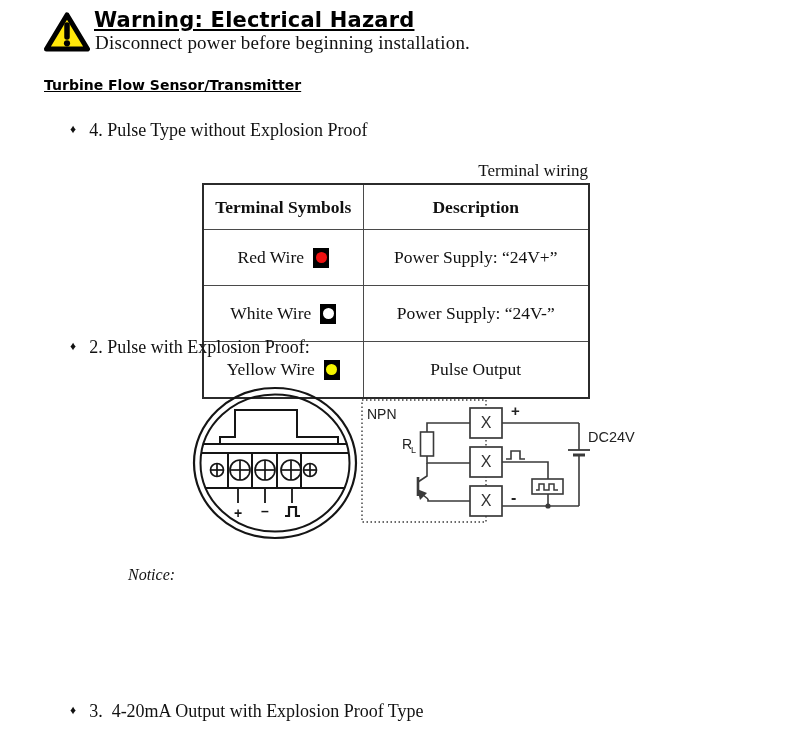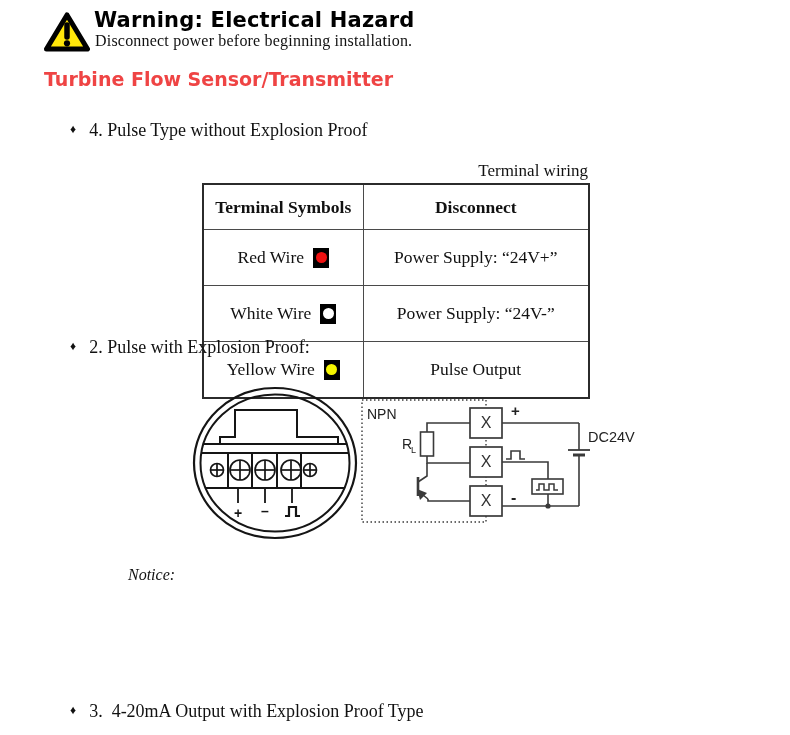--- a/index.html
+++ b/index.html
@@ -1,22 +1,22 @@
 <!DOCTYPE html>
 <html><head>
 <meta charset="utf-8">
 <style>
   html,body{margin:0;padding:0;background:#fff;}
   .page{position:relative;width:790px;height:735px;background:#fff;overflow:hidden;
         font-family:"Liberation Serif","DejaVu Serif",serif;color:#111;}
   .abs{position:absolute;}
-  .sans-bold{font-family:"DejaVu Sans","Liberation Sans",sans-serif;font-weight:800;}
+  .sans-bold{font-family:"DejaVu Sans","Liberation Sans",sans-serif;font-weight:800;text-decoration:underline;}
   .warn-title{left:94px;top:8px;font-size:21px;letter-spacing:.2px;color:#000;}
-  .warn-sub{left:95px;top:32px;font-size:16px;letter-spacing:.2px;}
-  .sec-title{left:44px;top:68px;font-size:19px;color:#ef4444;}
+  .warn-sub{left:95px;top:32px;font-size:19px;letter-spacing:.2px;}
+  .sec-title{left:44px;top:77px;font-size:14px;color:#000000;}
   .bullet{left:70px;display:flex;align-items:center;font-size:18px;}
   .bullet .diamond{font-size:12px;margin-right:13px;transform:translateY(-1px);}
   .b1{top:120px;} .b2{top:337px;} .b3{top:701px;}
   .tbl-caption{left:202px;top:161px;width:386px;text-align:right;font-size:17px;}
   table.term{position:absolute;left:202px;top:183px;width:386px;border-collapse:collapse;
              border:2px solid #2b2b2b;table-layout:fixed;}
   table.term td,table.term th{border:1.5px solid #4a4a4a;font-size:17.5px;font-weight:normal;
              text-align:center;padding:10px;}
   table.term th{height:24px;font-weight:bold;}
   table.term td{height:35px;text-align:center;}
@@ -51,21 +51,21 @@
   <div class="abs tbl-caption">Terminal wiring</div>
 
   <table class="term">
     <colgroup>
         <col class="c1">
         <col class="c2">
       </colgroup>
     <tbody>
         <tr>
       <th>Terminal Symbols</th>
-      <th>Disconnect</th>
+      <th>Description</th>
     </tr>
     <tr>
       <td>
         <div class="wirecell">
           <span>Red Wire</span>
           <span class="swatch" style="background:#000">
             <span class="dot" style="background-color: rgb(238, 17, 17);"></span>
           </span>
         </div>
       </td>

